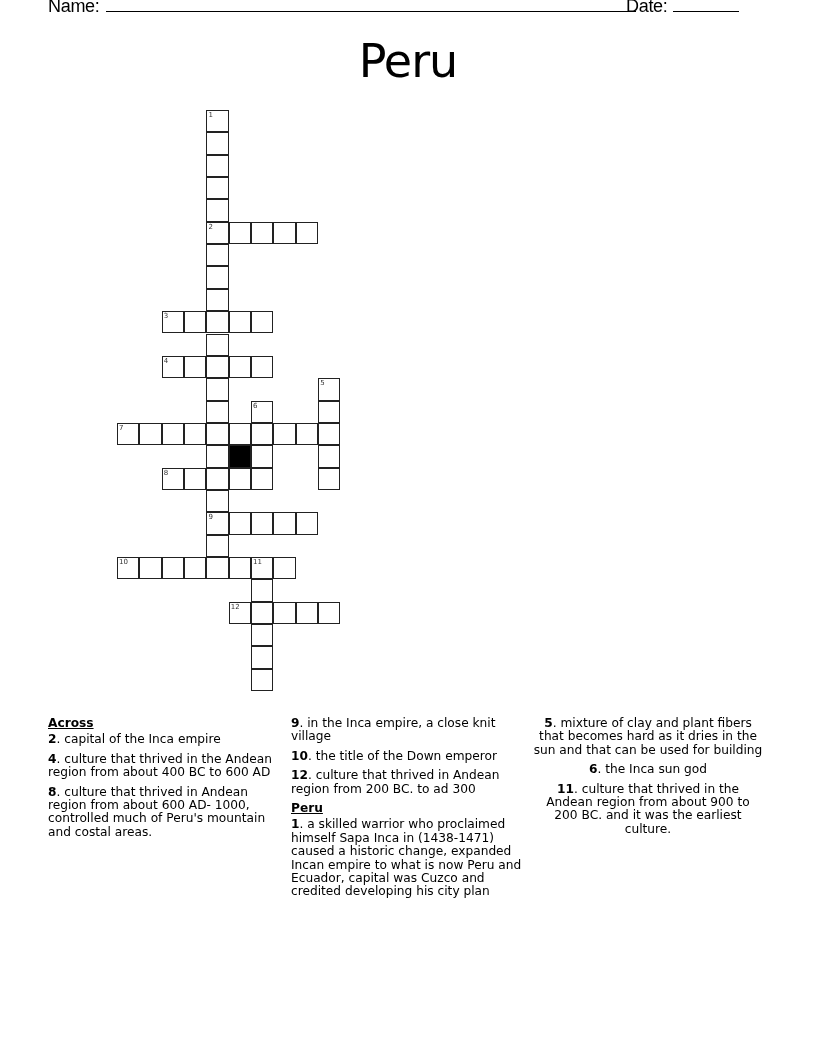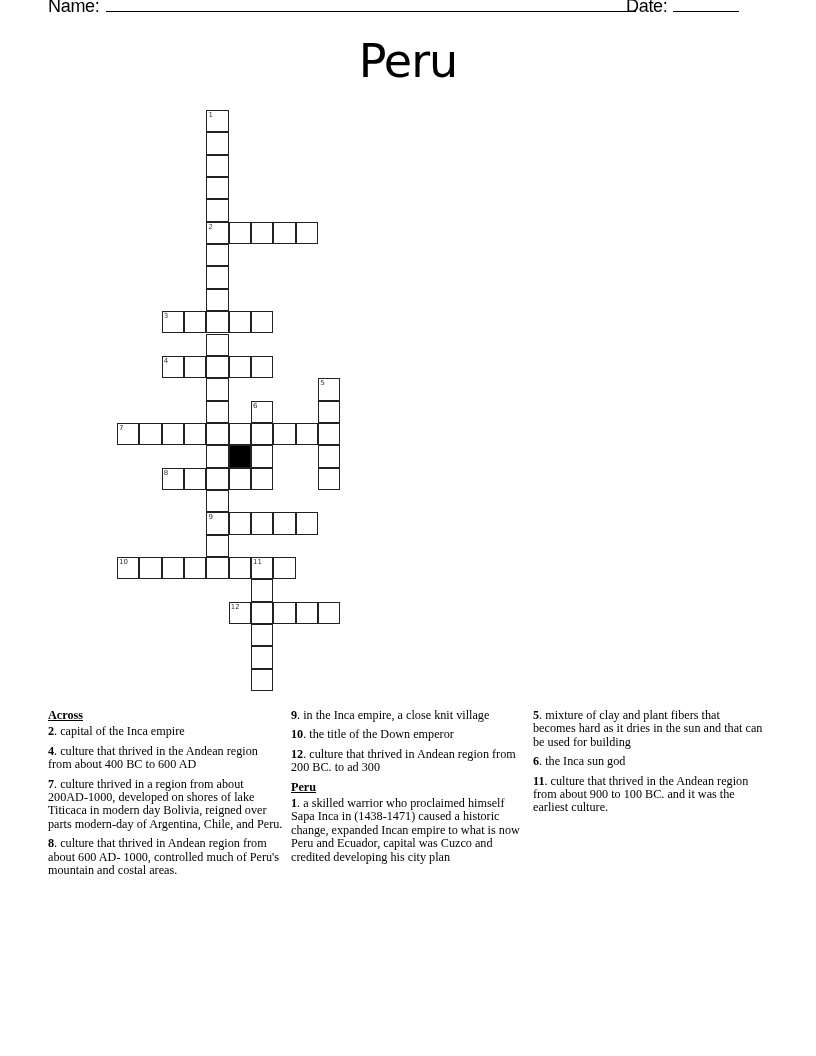--- a/index.html
+++ b/index.html
@@ -9,21 +9,21 @@
   .header-line .blank { display: inline-block; border-bottom: 1px solid #000; height: 15px; vertical-align: baseline; }
   #name-blank { width: 530px; margin-left: 6px; }
   #date-label { position: absolute; left: 578px; top: 0; }
   #date-blank { position: absolute; left: 625px; top: 0; width: 66px; }
   .title { position: absolute; top: 34px; left: 0; width: 816px; text-align: center; font-family: "DejaVu Sans", sans-serif; font-size: 46px; letter-spacing: -1px; }
   .grid { position: absolute; left: 0; top: 0; width: 816px; height: 700px; }
   .cell { position: absolute; width: 22.35px; height: 22.35px; box-sizing: border-box; border: 1px solid #222; background: #fff; }
   .cell.black { background: #000; }
   .cell .num { position: absolute; top: 0px; left: 1px; font-size: 7px; line-height: 8px; font-family: "DejaVu Sans", sans-serif; color: #333; }
   .clues { position: absolute; top: 701px; font-family: "DejaVu Sans", sans-serif; font-size: 12.2px; line-height: 13.4px; }
-  .clue-col { position: absolute; top: 8px; font-family: Liberation Serif, serif; }
+  .clue-col { position: absolute; top: 16px; }
   .clue-heading { font-weight: bold; text-decoration: underline; margin-bottom: 3px; }
   .clue { margin-bottom: 6px; }
   .clue .cnum { font-weight: bold; }
 </style>
 </head>
 <body>
 
 <div class="header-line">
   <span class="label">Name:</span><span class="blank" id="name-blank"></span>
   <span class="label" id="date-label">Date:</span>
@@ -130,28 +130,27 @@
     <div class="cell" style="left: 295.8px; top: 601.7px;"></div>
     <div class="cell" style="left: 318.15px; top: 601.7px;"></div>
     <div class="cell black" style="left: 228.75px; top: 445.25px;"></div>
   </div>
 
 <div class="clues">
   <div class="clue-col" id="col1" style="left:48px; width:236px;">
     <div class="clue-heading">Across</div>
     <div class="clue"><span class="cnum">2</span>. <span>capital of the Inca empire</span></div>
     <div class="clue"><span class="cnum">4</span>. <span>culture that thrived in the Andean region from about 400 BC to 600 AD</span></div>
-    <div class="clue"><span class="cnum">7</span>. <span>culture thrived in a region from about 200AD-1000, developed on shores of lake Titicaca in modern day Bolivia, reigned over parts modern-day of Argentina, Chile, and Peru.</span></div>
     <div class="clue"><span class="cnum">8</span>. <span>culture that thrived in Andean region from about 600 AD- 1000, controlled much of Peru's mountain and costal areas.</span></div>
   </div>
   <div class="clue-col" id="col2" style="left:291px; width:236px;">
     <div class="clue"><span class="cnum">9</span>. <span>in the Inca empire, a close knit village</span></div>
     <div class="clue"><span class="cnum">10</span>. <span>the title of the Down emperor</span></div>
     <div class="clue"><span class="cnum">12</span>. <span>culture that thrived in Andean region from 200 BC. to ad 300</span></div>
     <div class="clue-heading">Peru</div>
     <div class="clue"><span class="cnum">1</span>. <span>a skilled warrior who proclaimed himself Sapa Inca in (1438-1471) caused a historic change, expanded Incan empire to what is now Peru and Ecuador, capital was Cuzco and credited developing his city plan</span></div>
   </div>
-  <div class="clue-col" id="col3" style="left:533px; width:230px;">
+  <div class="clue-col" id="col3" style="left:533px; width:230px;text-align:center;">
     <div class="clue"><span class="cnum">5</span>. <span>mixture of clay and plant fibers that becomes hard as it dries in the sun and that can be used for building</span></div>
     <div class="clue"><span class="cnum">6</span>. <span>the Inca sun god</span></div>
-    <div class="clue"><span class="cnum">11</span>. <span>culture that thrived in the Andean region from about 900 to 100 BC. and it was the earliest culture.</span></div>
+    <div class="clue"><span class="cnum">11</span>. <span>culture that thrived in the Andean region from about 900 to 200 BC. and it was the earliest culture.</span></div>
   </div>
 </div>
 
 </body></html>

